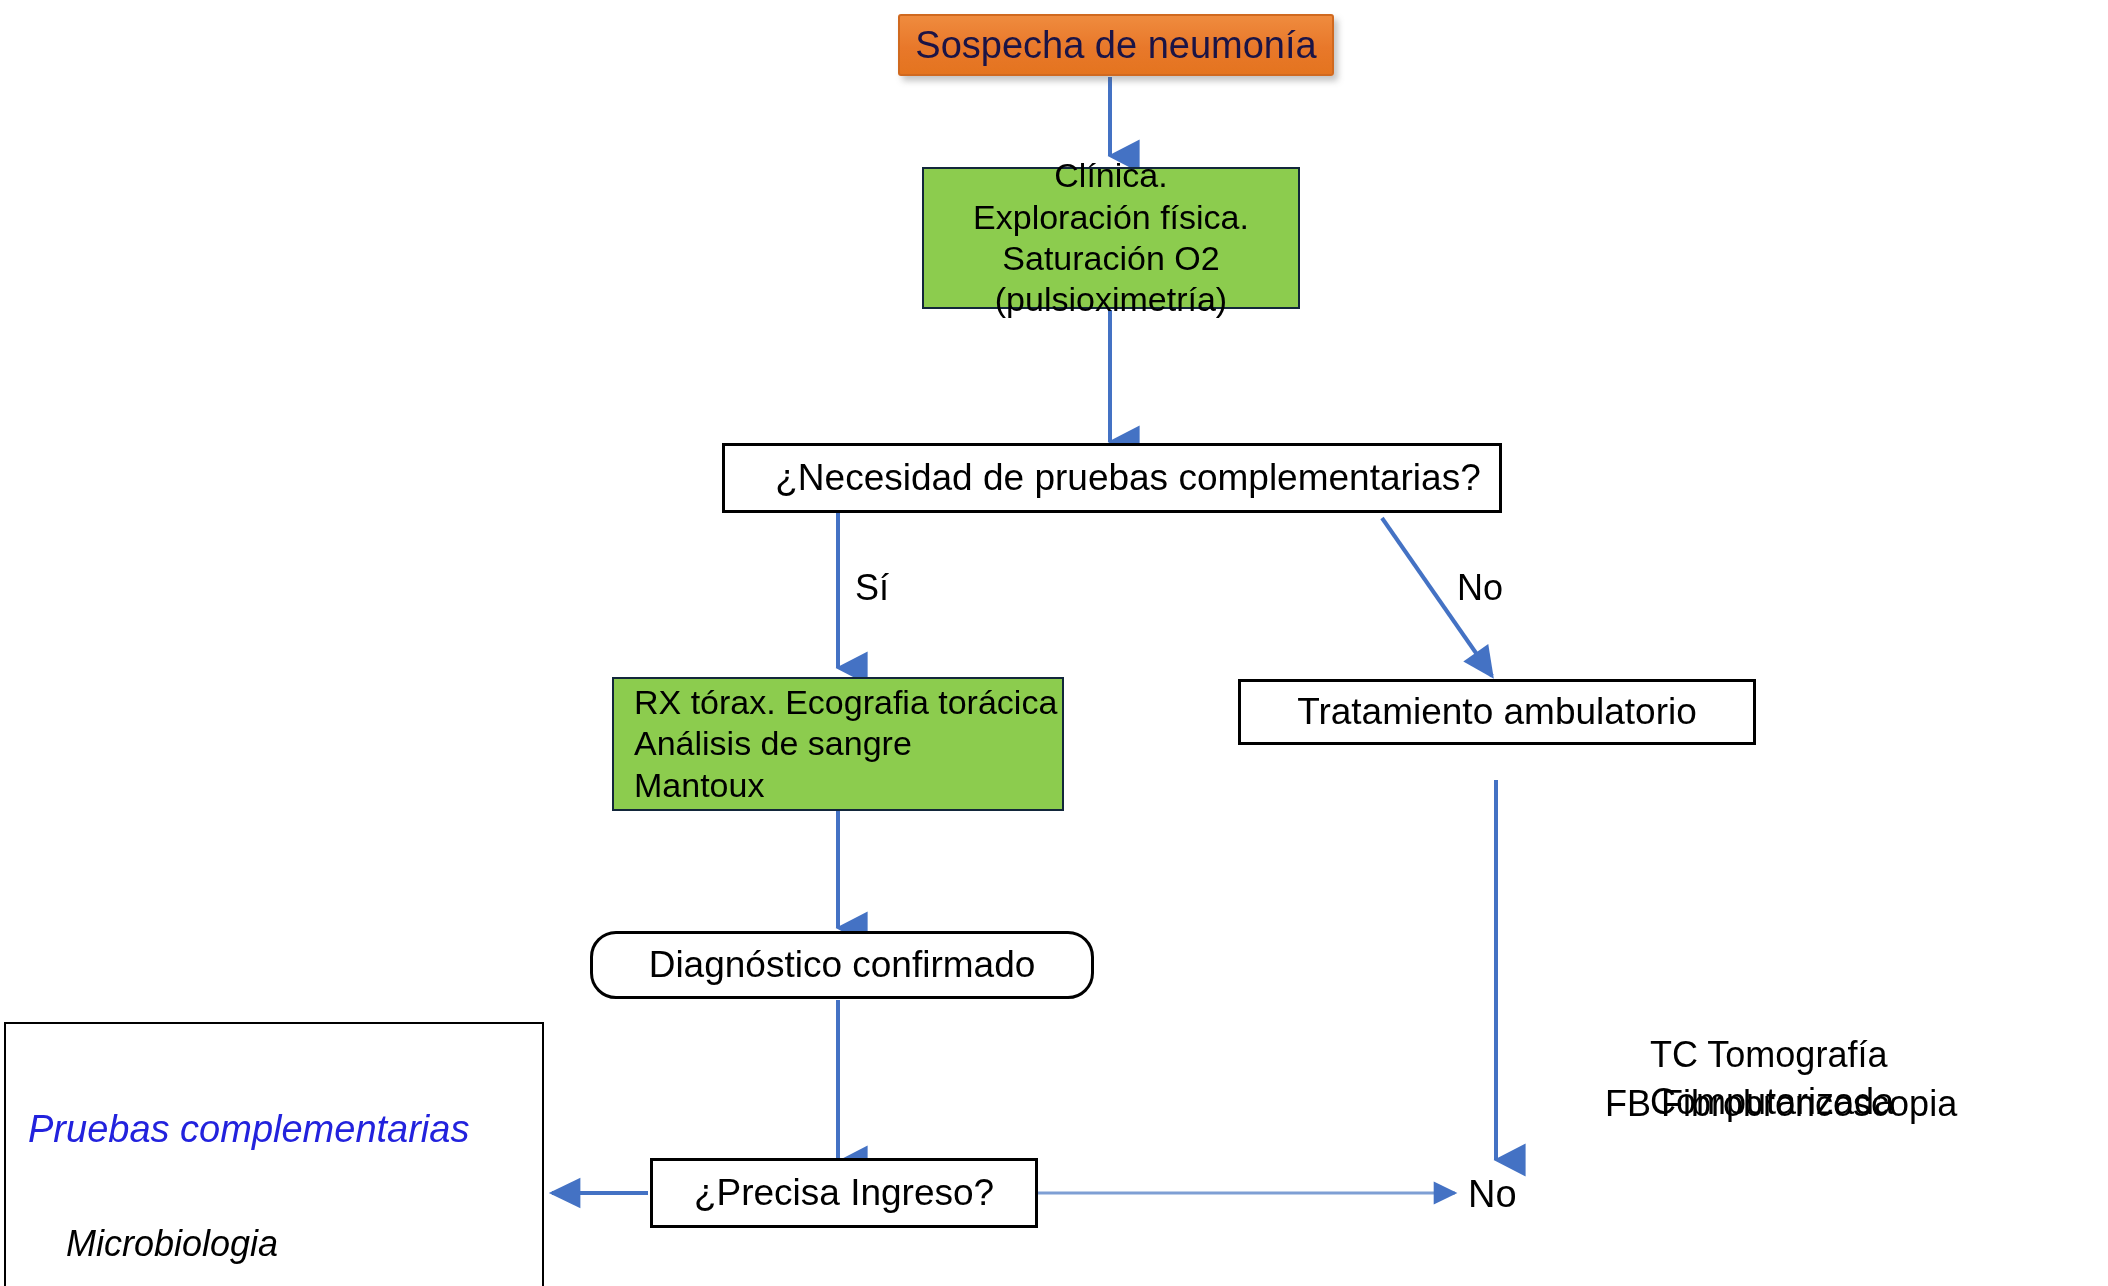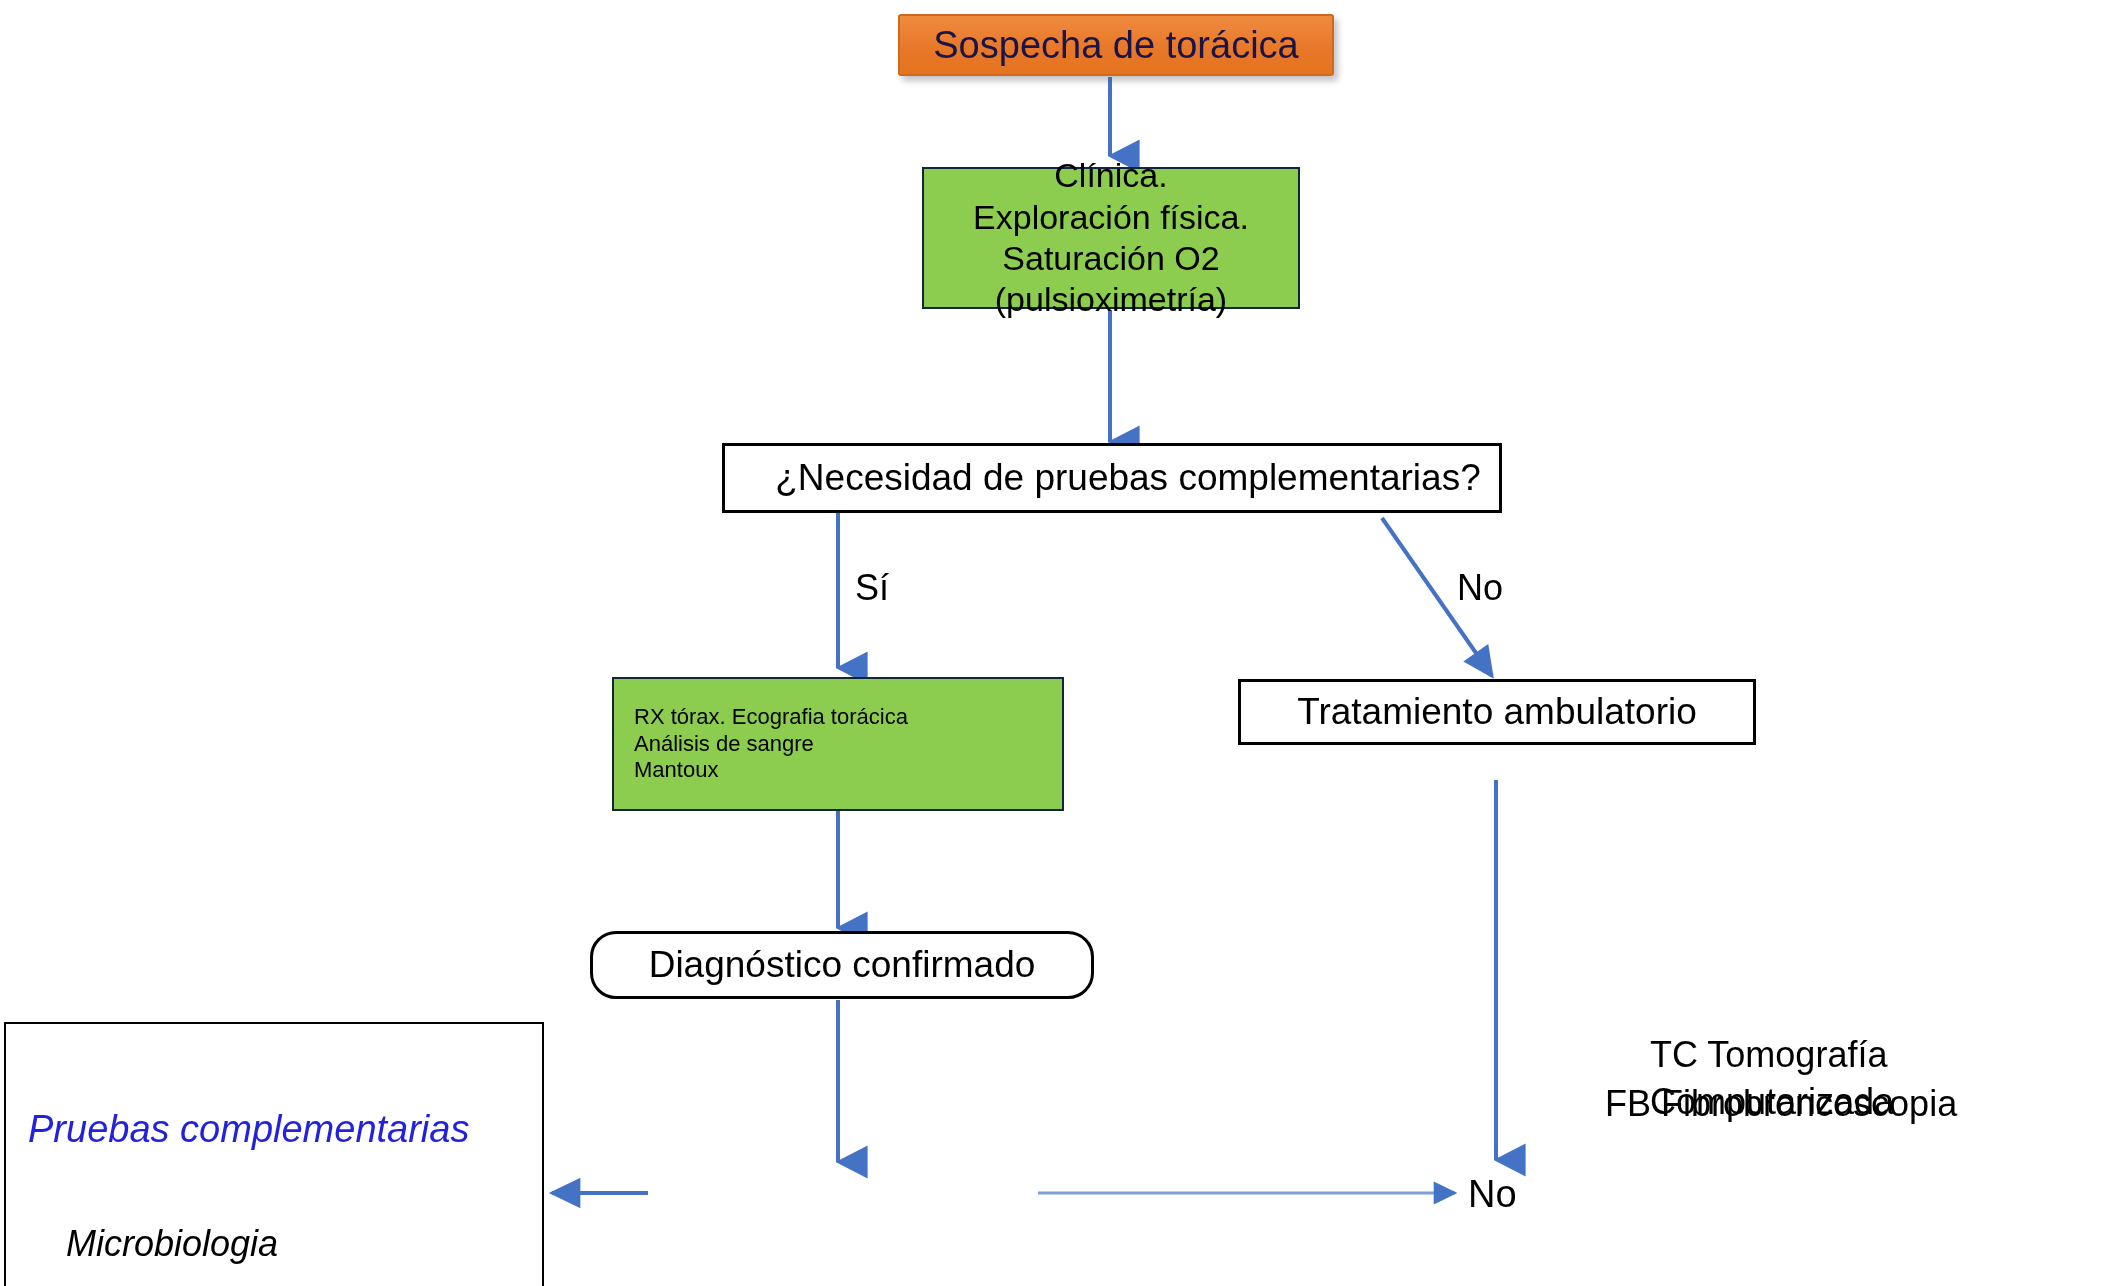--- a/index.html
+++ b/index.html
@@ -104,37 +104,38 @@
 
     <line x1="838" y1="1000" x2="838" y2="1162" stroke="#4472c4" stroke-width="4" marker-end="url(#arrowDown)"></line>
 
     <line x1="648" y1="1193" x2="552" y2="1193" stroke="#4472c4" stroke-width="4" marker-end="url(#arrowGeneric)"></line>
 
     <line x1="1038" y1="1193" x2="1455" y2="1193" stroke="#7e9fd4" stroke-width="3" marker-end="url(#arrowGeneric)"></line>
 
     <line x1="1496" y1="780" x2="1496" y2="1160" stroke="#4472c4" stroke-width="4" marker-end="url(#arrowDown)"></line>
   </svg>
 
-  <div class="node node-orange" style="left:898px; top:14px; width:436px; height:62px; font-size:38px;">Sospecha de torácica</div>
+  <div class="node node-orange" style="left:898px; top:14px; width:436px; height:62px; font-size:38px;">Sospecha de neumonía</div>
 
   <div class="node node-green center" style="left:922px; top:167px; width:378px; height:142px; font-size:34px;">Clínica.
 Exploración física.
 Saturación  O2
 (pulsioximetría)</div>
 
   <div class="node node-white" style="left:722px; top:443px; width:780px; height:70px; font-size:37px;padding-left:32px;">¿Necesidad de pruebas complementarias?</div>
 
-  <div class="node node-green" style="left:612px; top:677px; width:452px; height:134px; font-size:22px; padding-left:20px; text-align:left;">RX tórax. Ecografia torácica
+  <div class="node node-green" style="left:612px; top:677px; width:452px; height:134px; font-size:34px; padding-left:20px; text-align:left;">RX tórax. Ecografia torácica
 Análisis de sangre
 Mantoux</div>
 
   <div class="node node-white" style="left:1238px; top:679px; width:518px; height:66px; font-size:37px;">Tratamiento ambulatorio</div>
 
   <div class="node node-white" style="left:590px; top:931px; width:504px; height:68px; font-size:37px;border-radius:26px;">Diagnóstico confirmado</div>
 
+  <div class="node node-white" style="left:650px; top:1158px; width:388px; height:70px; font-size:37px;">¿Precisa Ingreso?</div>
 
   <div class="free-label" style="left:855px; top:565px; font-size:36px;">Sí</div>
 
   <div class="free-label" style="left:1457px; top:565px; font-size:36px;">No</div>
 
   <div class="free-label" style="left:1468px; top:1170px; font-size:38px;">No</div>
 
   <div class="node node-legend" style="left:4px; top:1022px; width:540px; height:372px;font-style:italic;">
 
     <div style="padding:26px 0 0 22px;">

